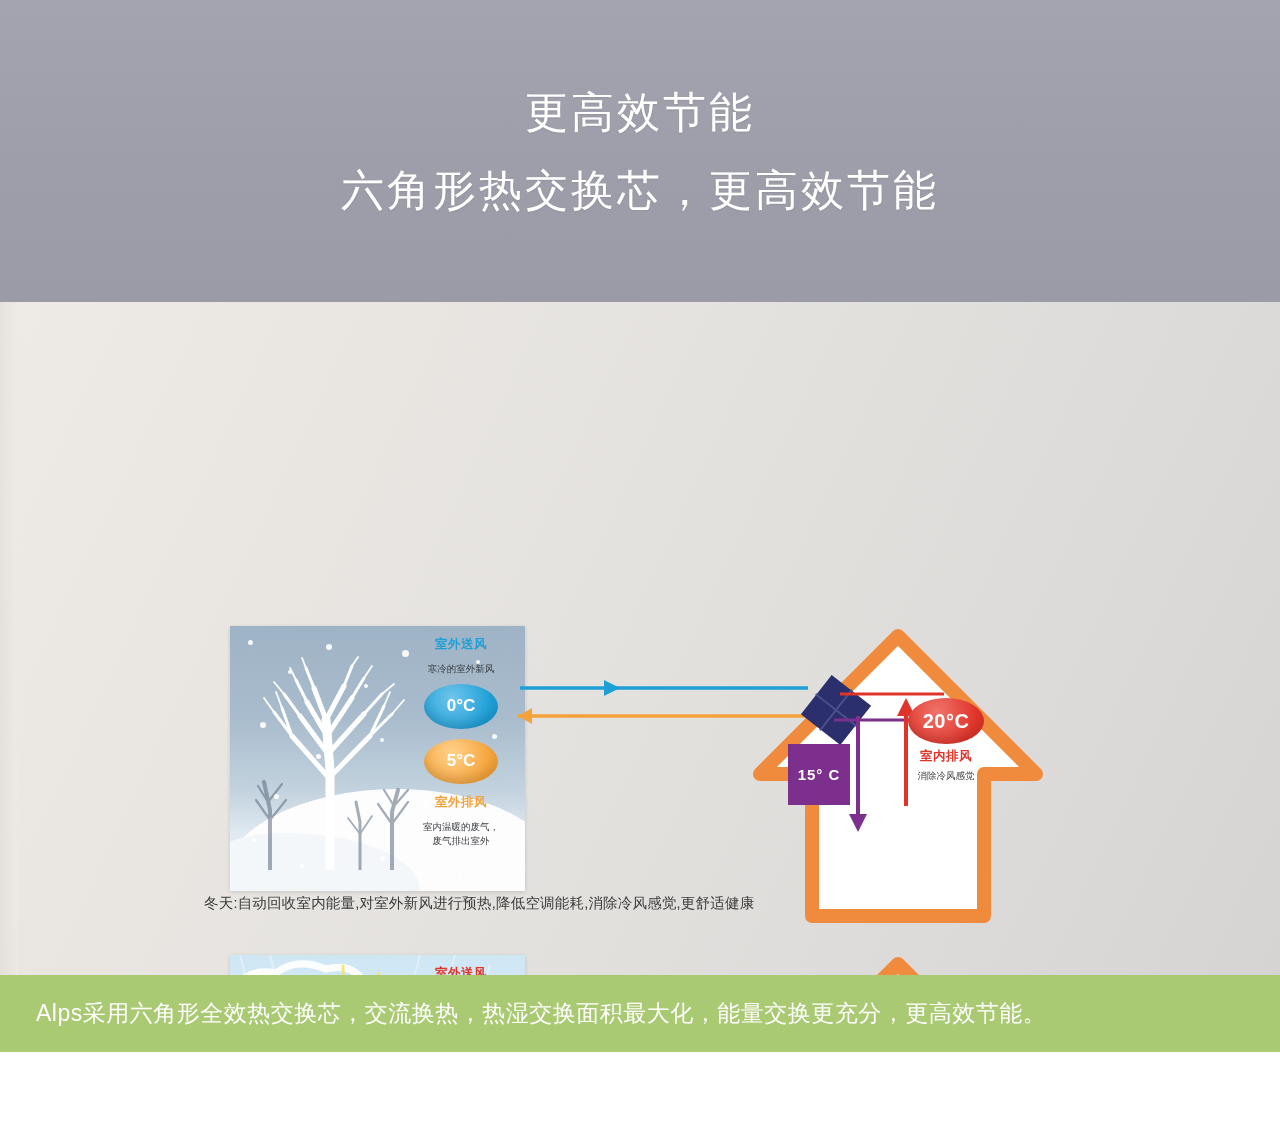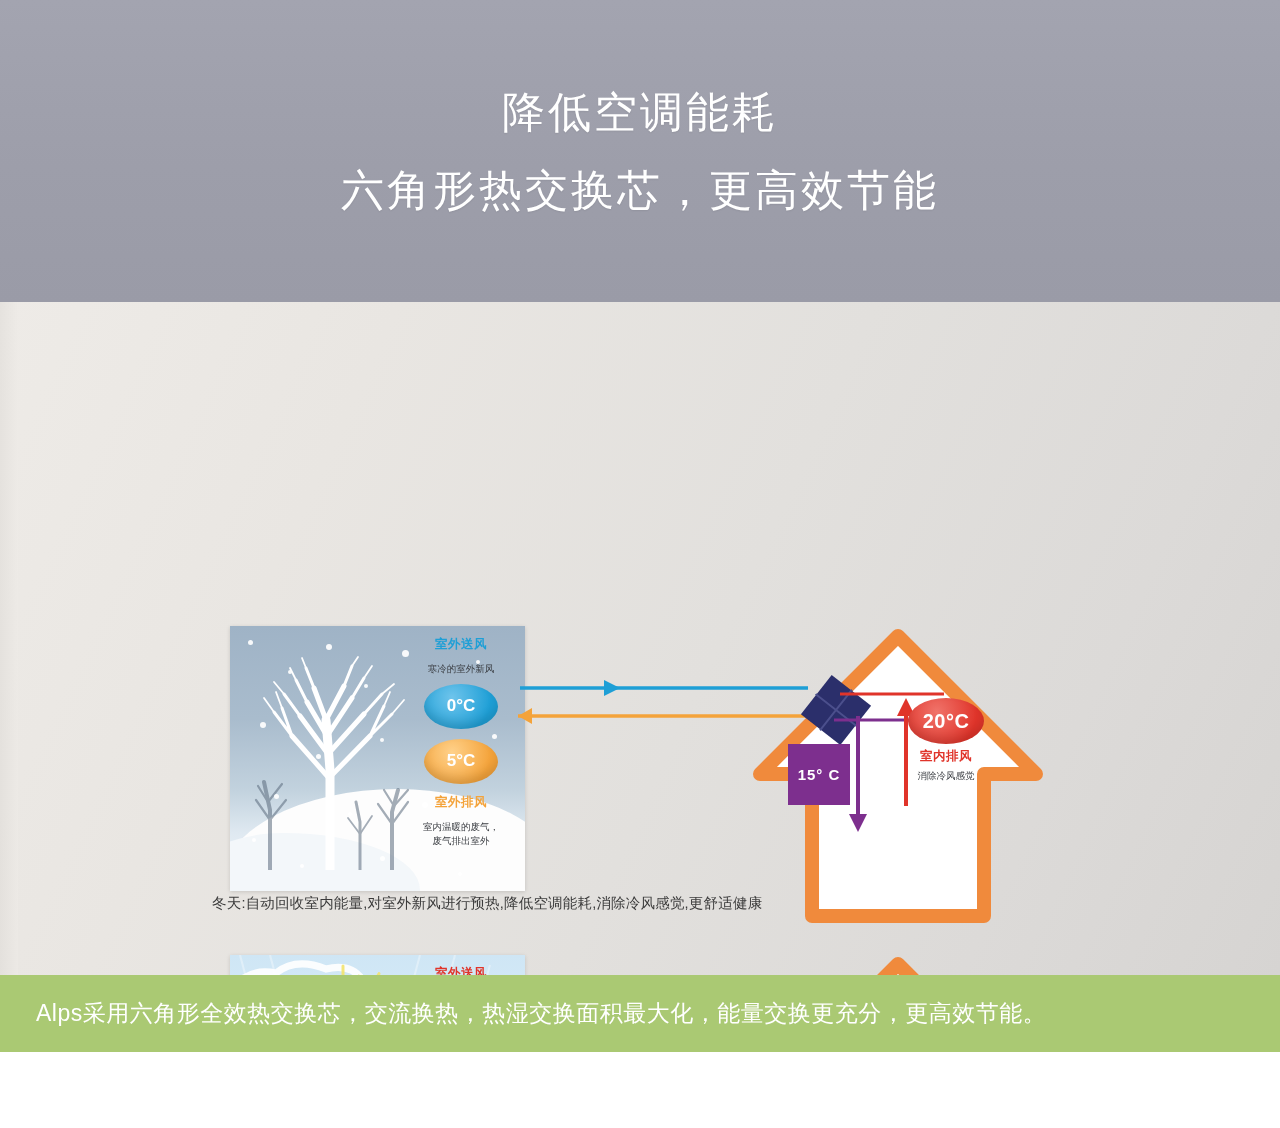--- a/index.html
+++ b/index.html
@@ -81,21 +81,21 @@
   #footer-text{color:#ffffff;font-size:23px;letter-spacing:.5px;padding-left:36px;white-space:nowrap;}
   #bottom-white{position:absolute;left:0;top:1052px;width:1280px;height:76px;background:#ffffff;}
 </style>
 </head>
 <body>
 
 <div id="page">
 
   <div id="header">
     <div id="header-inner">
-      <div class="hd-line1">降低空调能耗</div>
+      <div class="hd-line1">更高效节能</div>
       <div class="hd-line2">六角形热交换芯，更高效节能</div>
     </div>
   </div>
   <div id="header-notch"></div>
 
   <div id="body-area">
 
     <div class="panel">
 
       <div class="scene" id="winter-scene">
@@ -189,21 +189,21 @@
 
         <div class="tbox" style="left:40px;top:120px;background:#7d2f8e">15° C</div>
 
         <div class="tov" style="left:160px;top:74px;background:radial-gradient(circle at 38% 30%,#f0736a,#e0342a 70%)">20°C</div>
         <div class="inlbl" style="left:138px;top:124px">
           <div class="t" style="color:#e0342a">室内排风</div>
           <div class="s">消除冷风感觉</div>
         </div>
       </div>
 
-      <div class="caption" style="left:212px;top:592px">冬天:自动回收室内能量,对室外新风进行预热,降低空调能耗,消除冷风感觉,更舒适健康</div>
+      <div class="caption" style="left:204px;top:592px">冬天:自动回收室内能量,对室外新风进行预热,降低空调能耗,消除冷风感觉,更舒适健康</div>
     </div>
 
     <div class="panel">
 
       <div class="scene" id="summer-scene">
 
         <svg style="position:absolute;left:0;top:2px;width:170px;height:50px" viewBox="0 0 170 50">
           <path d="M0 34 Q18 10 46 16 Q66 0 96 12 Q120 6 132 22 L150 30" fill="none" stroke="#ffffff" stroke-width="7" stroke-linecap="round" opacity=".9"></path>
           <path d="M8 44 Q30 24 60 30 Q82 18 104 28" fill="none" stroke="#ffffff" stroke-width="5" stroke-linecap="round" opacity=".7"></path>
         </svg>

